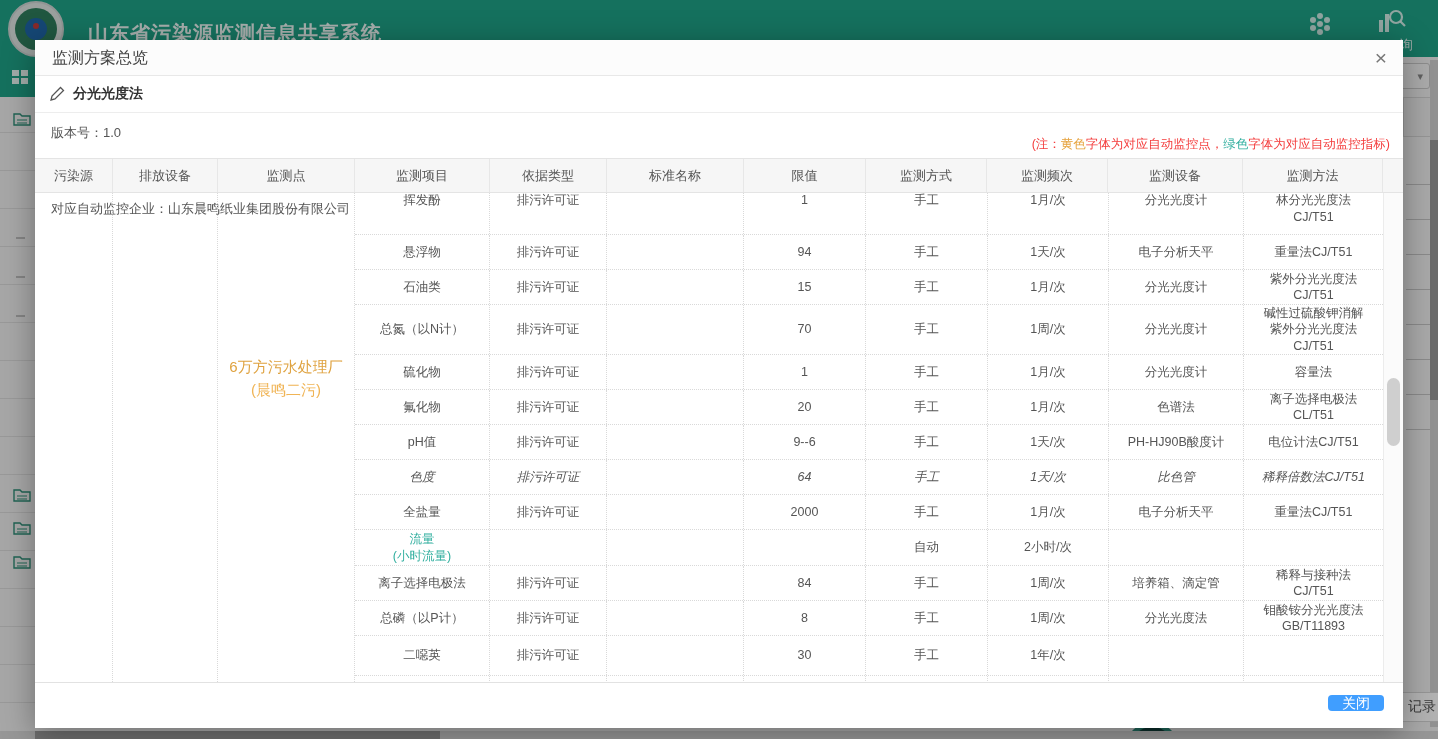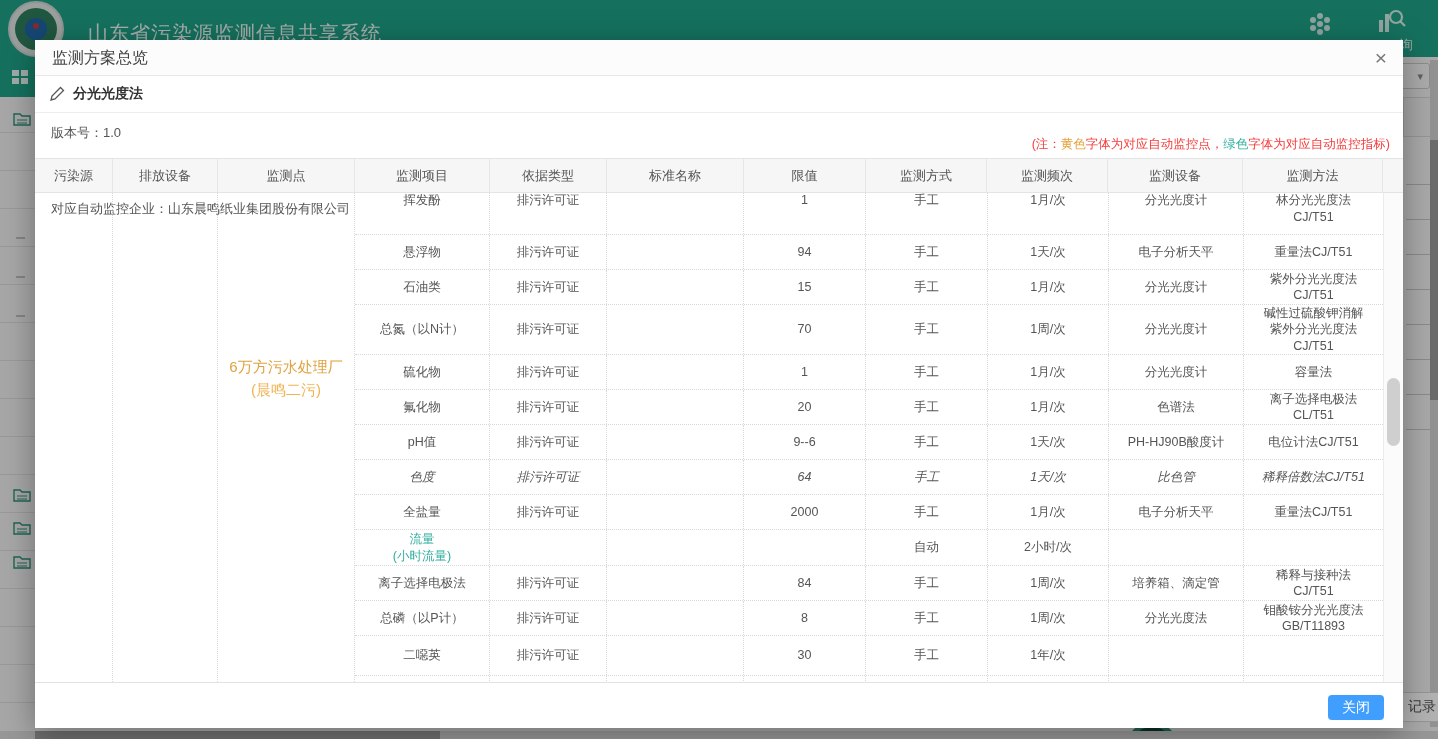--- a/index.html
+++ b/index.html
@@ -10,21 +10,21 @@
   
   .page { position:absolute; inset:0; }
   .app-header { position:absolute; left:0; top:0; right:0; height:57px; background:#1fa387; }
   .logo { position:absolute; left:8px; top:1px; width:56px; height:56px; border-radius:50%;
     background:#dfe5e3; border:2px solid #cfd6d4; display:flex; align-items:center; justify-content:center; }
   .logo-inner { width:42px; height:42px; border-radius:50%; background:#2e7d5c;
     display:flex; align-items:center; justify-content:center; }
   .logo-core { width:22px; height:22px; border-radius:50%; background:#1f66a8; position:relative; }
   .logo-core::after { content:""; position:absolute; left:8px; top:5px; width:6px; height:6px;
     border-radius:50%; background:#c23b3b; }
-  .app-title { position:absolute; left:88px; top:20px; font-size:20px; font-weight:normal;
+  .app-title { position:absolute; left:88px; top:20px; font-size:20px; font-weight:bold;
     letter-spacing:1px; color:rgba(255,255,255,.93); }
   .hdr-icon { position:absolute; }
   .hdr-label { position:absolute; left:1400px; top:36px; font-size:13px; color:rgba(255,255,255,.85); }
 
   .sidebar { position:absolute; left:0; top:57px; width:35px; bottom:0; background:#f0f0f0;
     background-image:repeating-linear-gradient(to bottom, transparent 0 37px, #dcdcdc 37px 38px); }
   .side-active { position:absolute; left:0; top:0; width:35px; height:40px; background:#1fa387; }
   .grid-icon { position:absolute; left:12px; top:13px; width:16px; height:14px;
     display:grid; grid-template-columns:7px 7px; grid-template-rows:6px 6px; gap:2px; }
   .grid-icon i { background:rgba(255,255,255,.9); }
@@ -95,21 +95,21 @@
   .c-mode{width:122px} .c-freq{width:121px} .c-device{width:135px}
   .c-method{flex:1; border-right:none}
   .item-green { color:#2fae9e; }
 
   .tscroll { position:absolute; left:1348px; top:153px; width:20px; height:489px;
     background:#fbfbfb; border-left:1px solid #ececec; }
   .tthumb { position:absolute; left:3px; top:185px; width:13px; height:68px;
     background:#cfcfcf; border-radius:7px; }
 
   .m-footer { position:absolute; left:0; top:642px; right:0; height:46px; border-top:1px solid #e2e2e2; }
-  .close-btn { position:absolute; right:19px; top:12px; width:56px; height:25px;
+  .close-btn { position:absolute; right:19px; top:12px; width:56px; height:16px;
     background:#409eff; border:none; border-radius:4px; color:#fff; font-size:14px; cursor:pointer; }
 </style>
 </head>
 <body>
 
 <div class="stage">
 
   <div class="page">
     <div class="app-header">
       <div class="logo">

